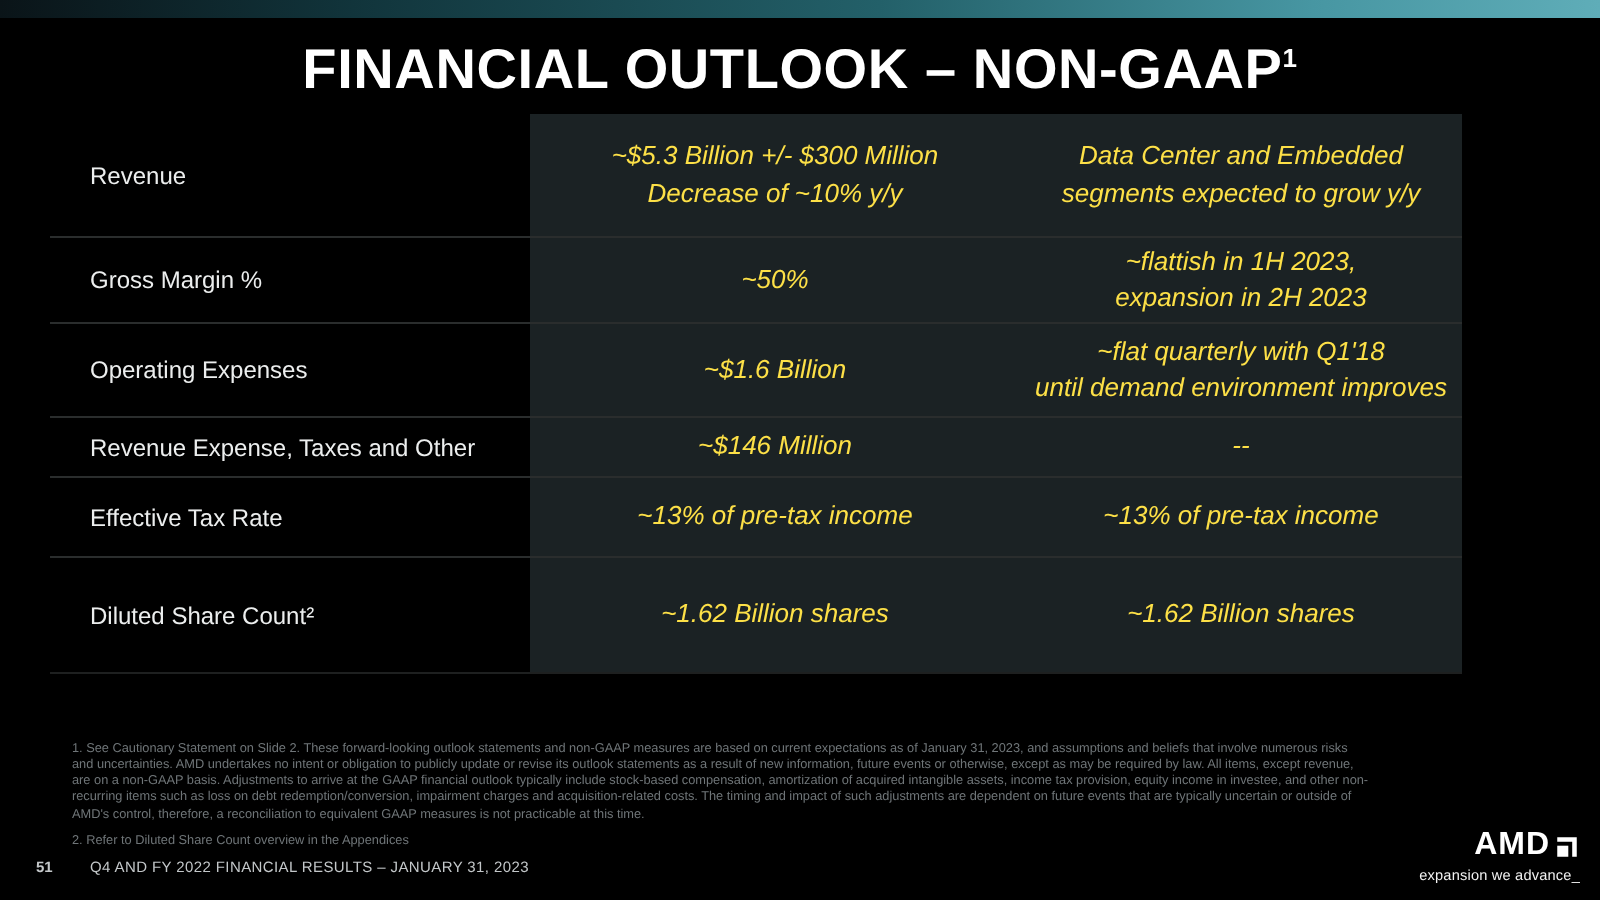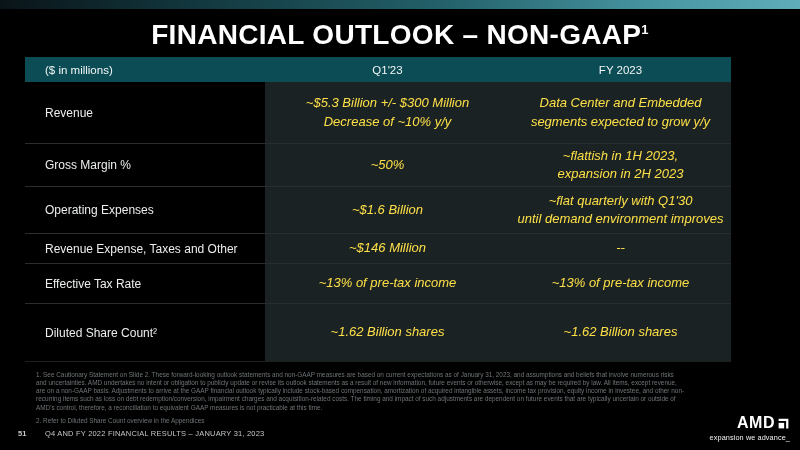--- a/index.html
+++ b/index.html
@@ -95,45 +95,40 @@
 </head>
 <body>
 
 <div class="topbar"></div>
 
 <div class="title">
   <span>FINANCIAL OUTLOOK – NON-GAAP</span><sup>1</sup>
 </div>
 
 <div class="fin-table">
-  <div class="thead">
-    <div class="h1">($ in millions)</div>
-    <div class="h2">Q1'23</div>
-    <div class="h3">FY 2023</div>
-  </div>
 
   <div class="trow r1">
     <div class="cell-label">Revenue</div>
     <div class="cell-val">~$5.3 Billion +/- $300 Million
 Decrease of ~10% y/y</div>
     <div class="cell-val">Data Center and Embedded
 segments expected to grow y/y</div>
   </div>
 
   <div class="trow r2">
     <div class="cell-label">Gross Margin %</div>
     <div class="cell-val">~50%</div>
     <div class="cell-val">~flattish in 1H 2023,
 expansion in 2H 2023</div>
   </div>
 
   <div class="trow r3">
     <div class="cell-label">Operating Expenses</div>
     <div class="cell-val">~$1.6 Billion</div>
-    <div class="cell-val">~flat quarterly with Q1'30
+    <div class="cell-val">~flat quarterly with Q1'18
 until demand environment improves</div>
   </div>
 
   <div class="trow r4">
     <div class="cell-label">Revenue Expense, Taxes and Other</div>
     <div class="cell-val">~$146 Million</div>
     <div class="cell-val">--</div>
   </div>
 
   <div class="trow r5">

